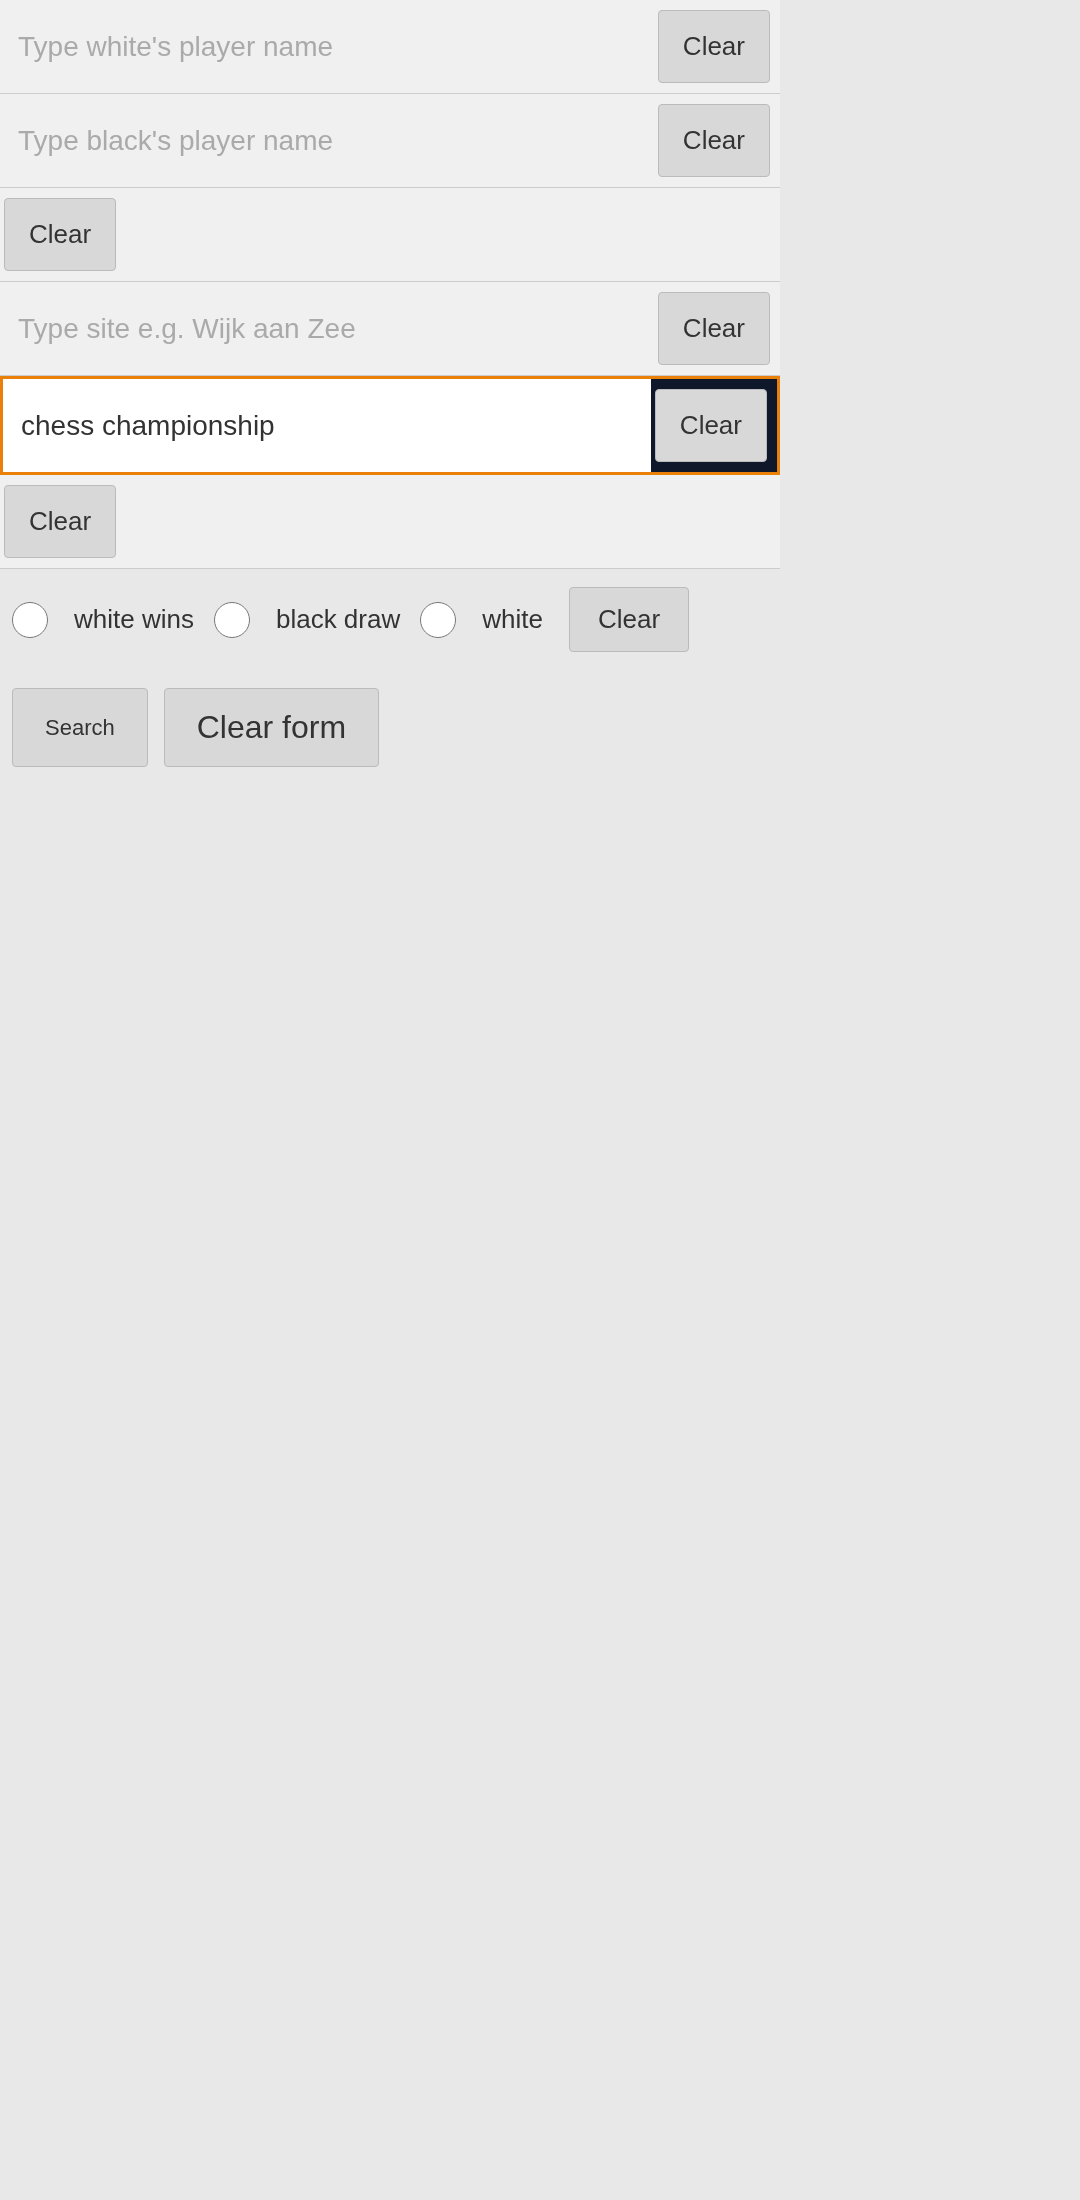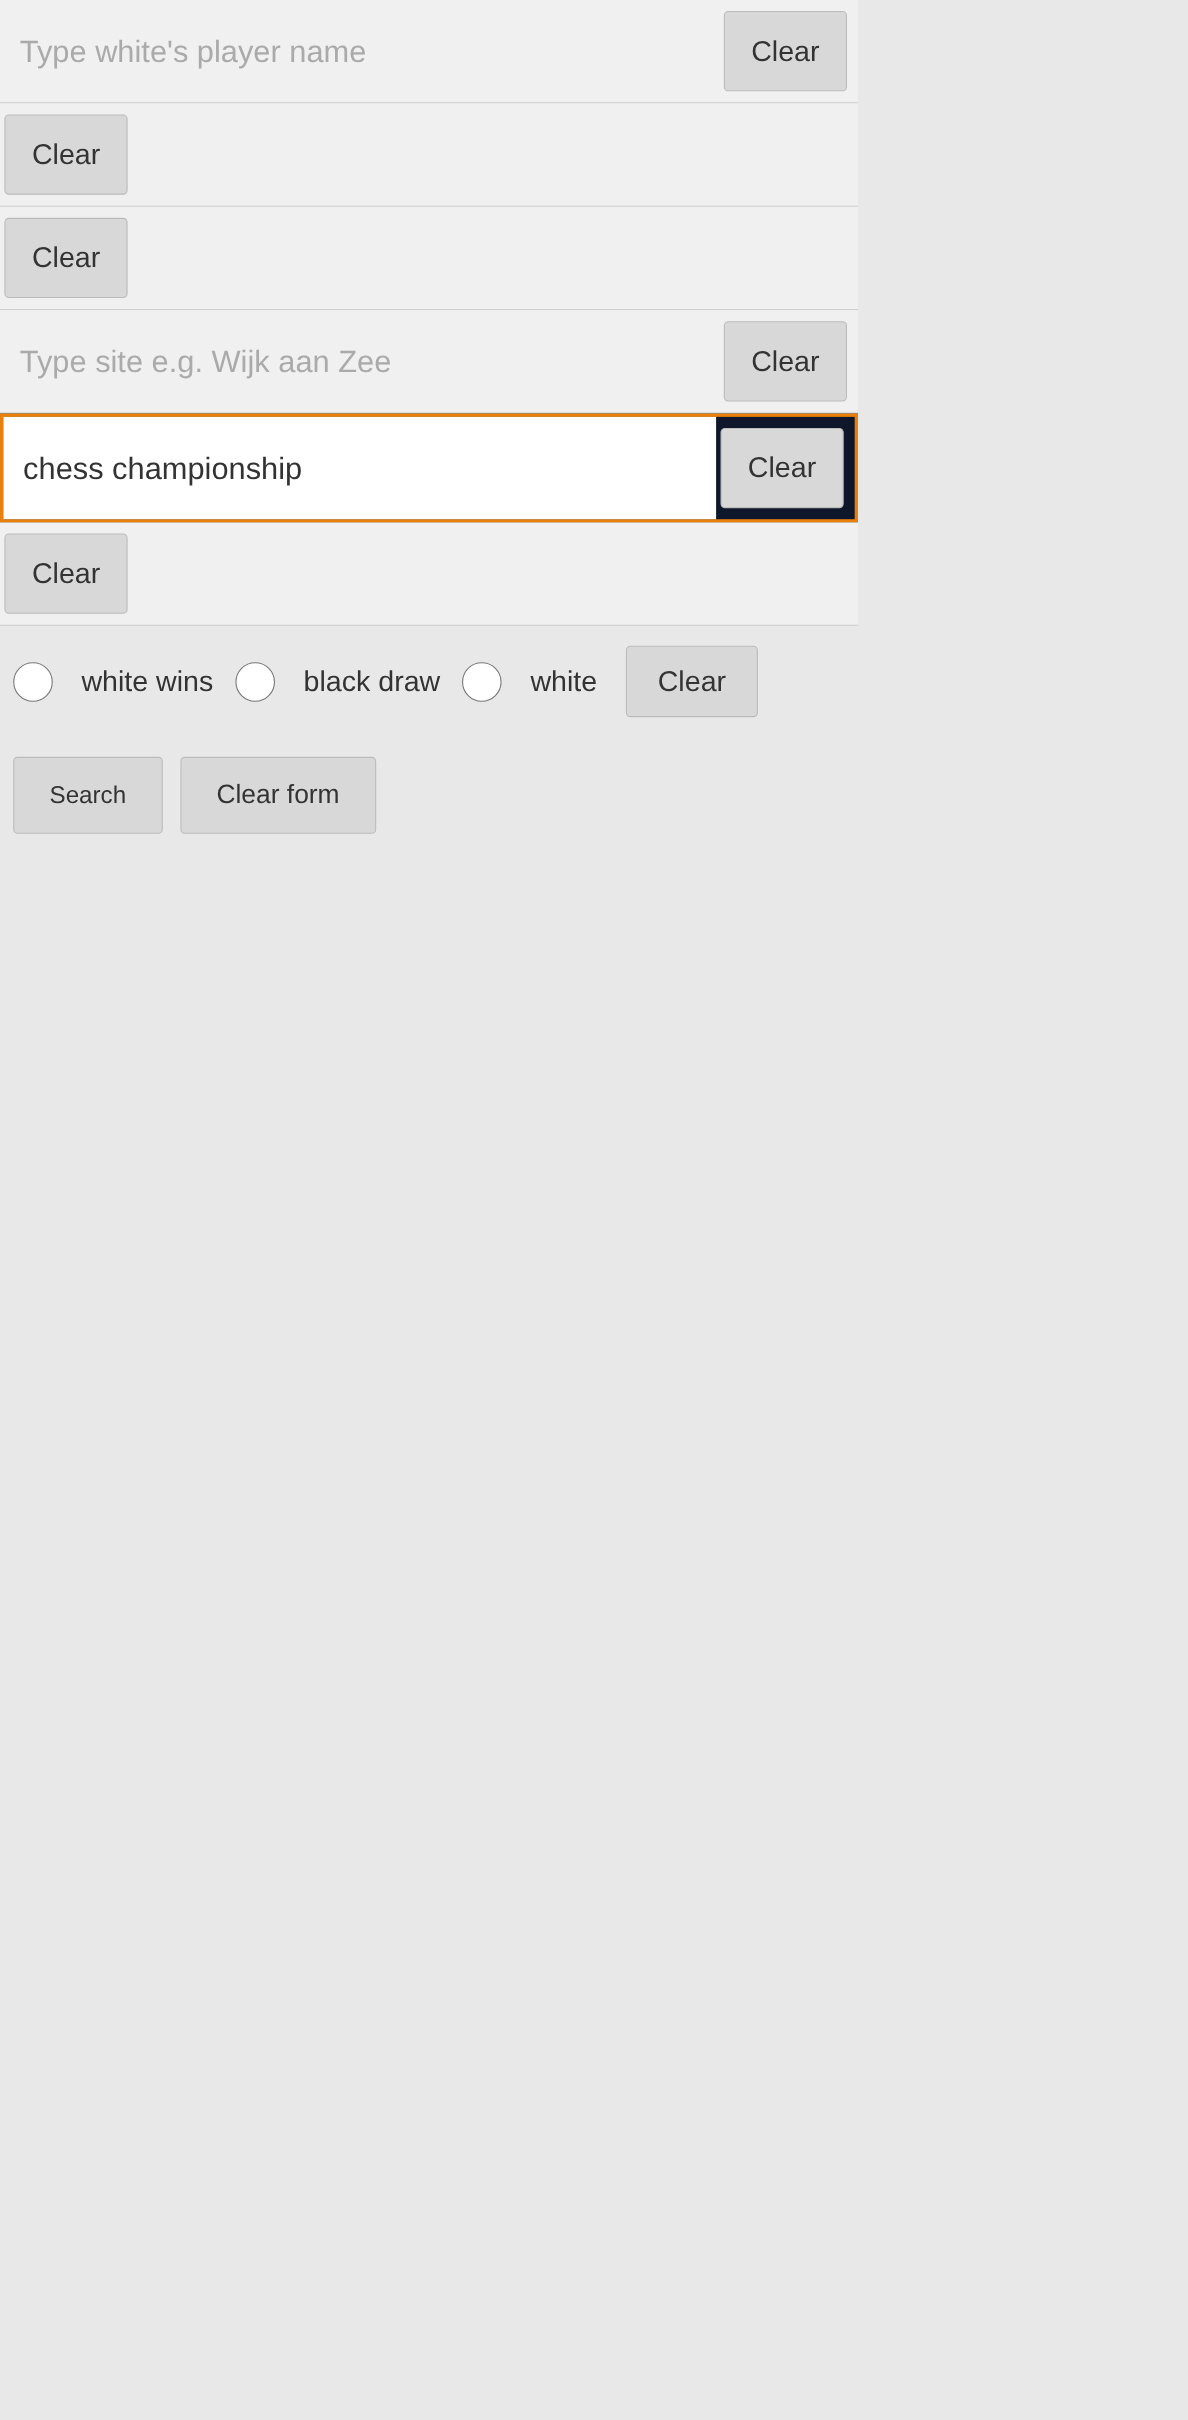--- a/index.html
+++ b/index.html
@@ -114,39 +114,40 @@
       font-size: 22px;
       color: #333;
       background: #d8d8d8;
       border: 1px solid #bbb;
       border-radius: 4px;
       cursor: pointer;
     }
 
     .clear-form-btn {
       padding: 20px 32px;
-      font-size: 24px;
+      font-size: 32px;
       color: #333;
       background: #d8d8d8;
       border: 1px solid #bbb;
       border-radius: 4px;
       cursor: pointer;
     }
   </style>
 </head>
 <body>
 
 <div class="form-container">
 
   <div class="field-row">
     <input type="text" value="" placeholder="Type white's player name" style="">
     <button class="clear-btn">Clear</button>
   </div>
 
   <div class="field-row">
+    <input type="text" value="" placeholder="Type black's player name" style="">
     <button class="clear-btn">Clear</button>
   </div>
 
   <div class="field-row">
     <button class="clear-btn">Clear</button>
   </div>
 
   <div class="field-row">
     <input type="text" value="" placeholder="Type site e.g. Wijk aan Zee" style="">
     <button class="clear-btn">Clear</button>

